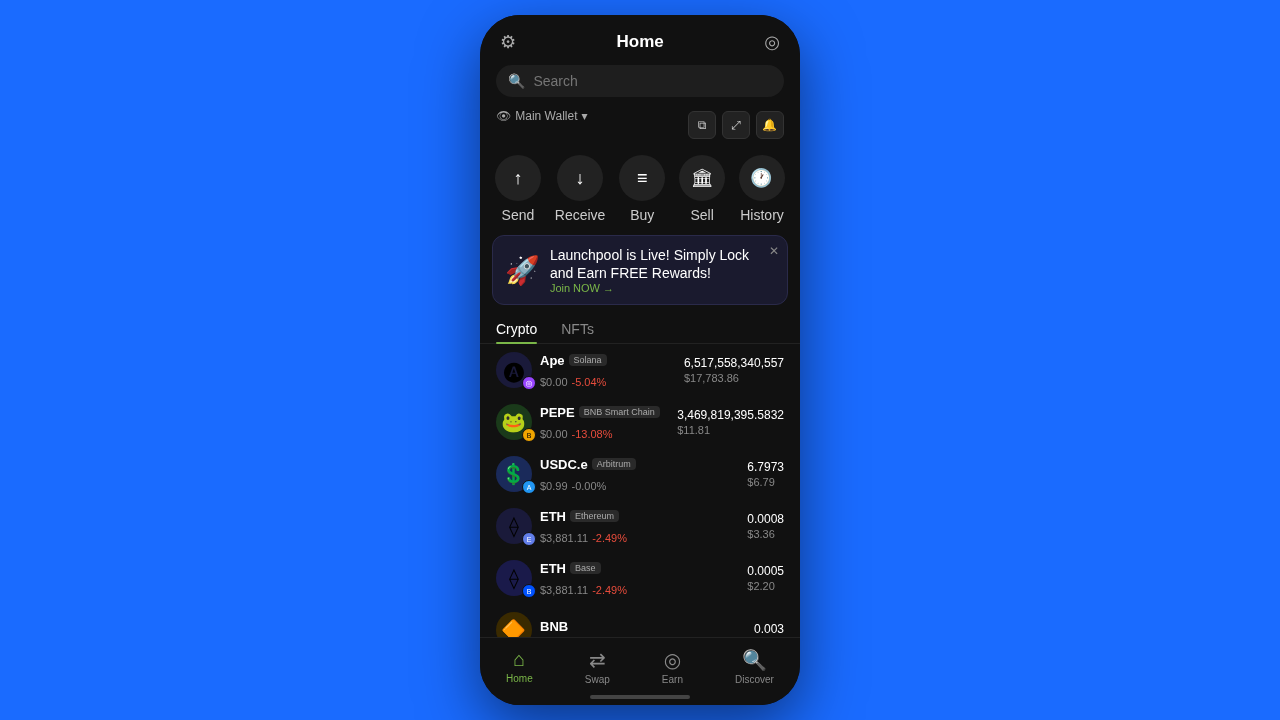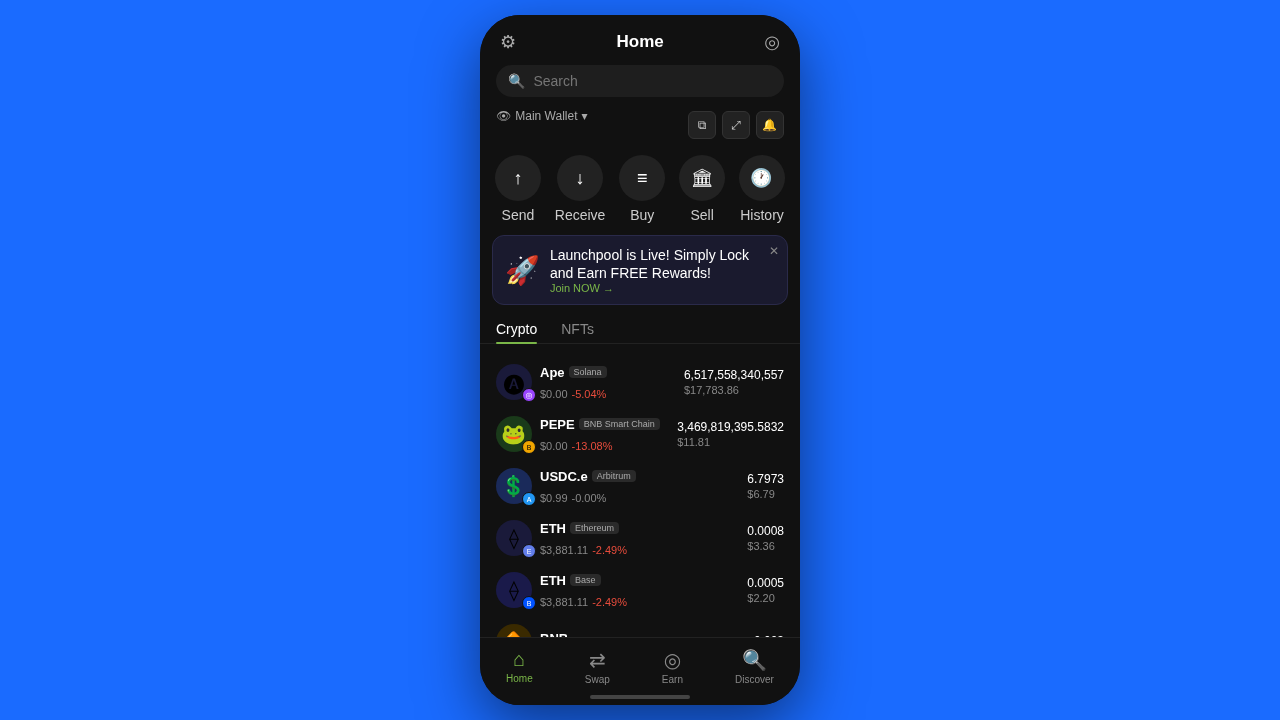--- a/index.html
+++ b/index.html
@@ -163,21 +163,21 @@
       color: #888;
       font-size: 12px;
       cursor: pointer;
     }
     
     .tabs {
       display: flex;
       padding: 0 16px;
       gap: 24px;
       border-bottom: 1px solid #222;
-      margin-bottom: 12px;
+      margin-bottom: 0;
     }
     .tab {
       color: #888;
       font-size: 14px;
       padding: 6px 0;
       cursor: pointer;
       position: relative;
     }
     .tab.active {
       color: #ffffff;

